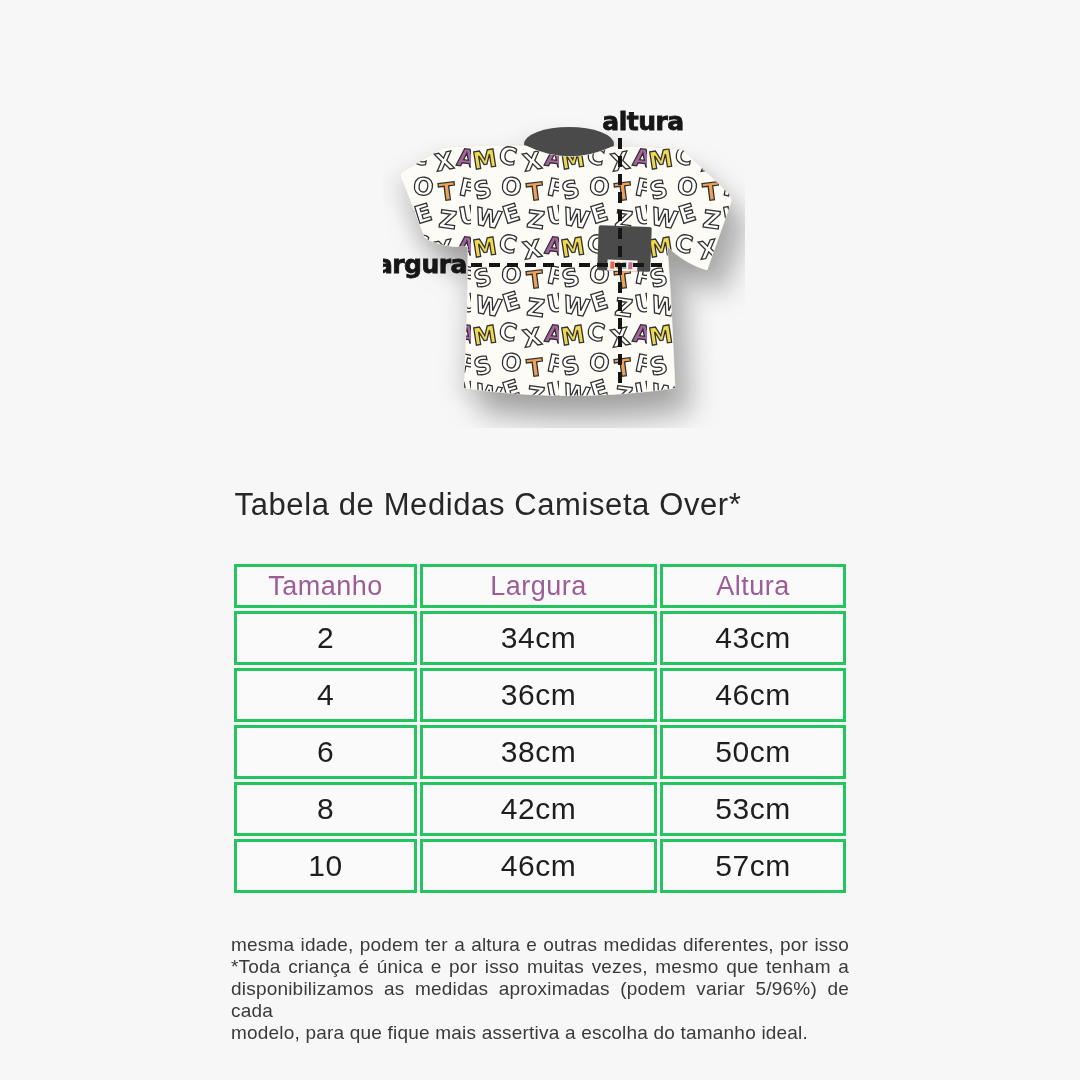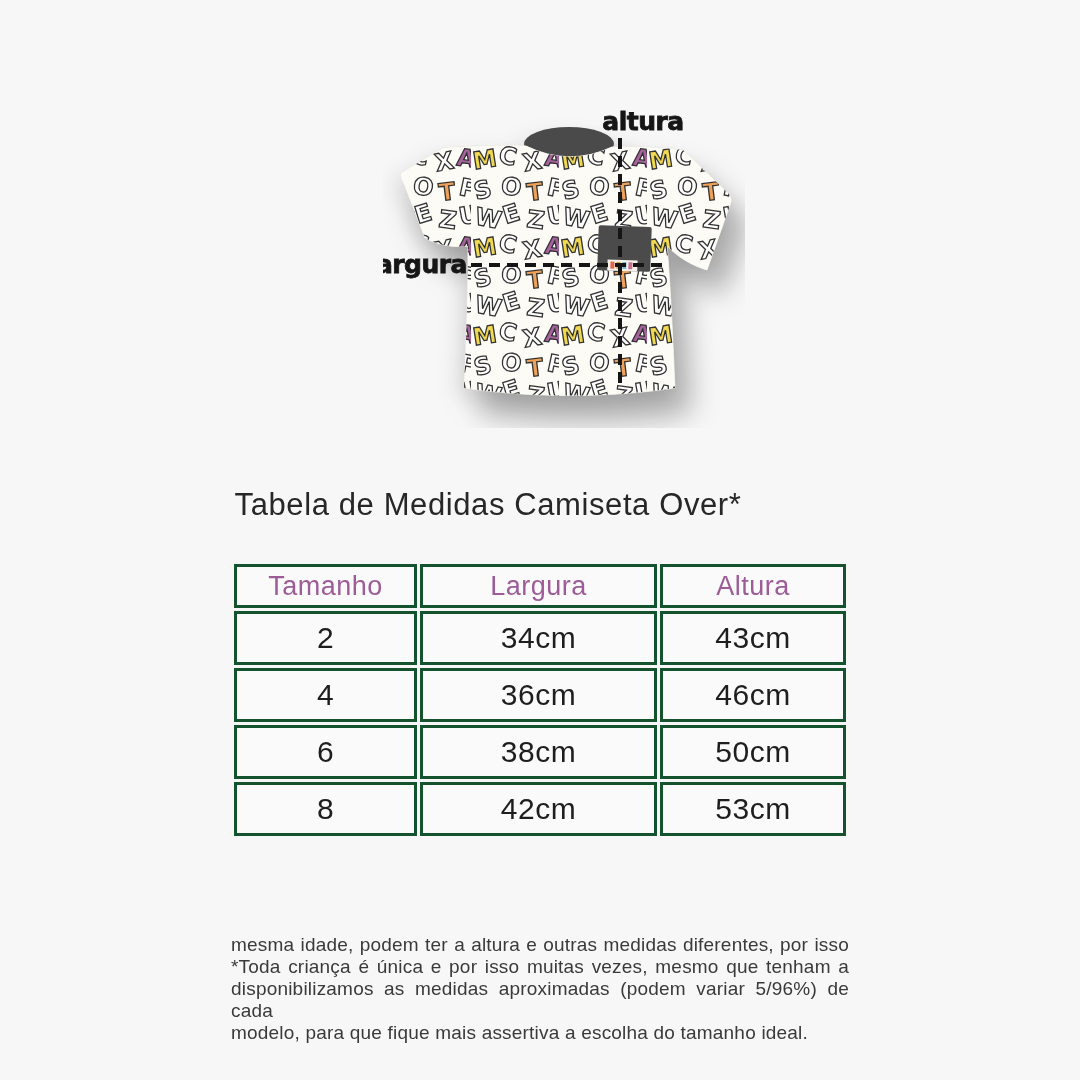--- a/index.html
+++ b/index.html
@@ -31,21 +31,21 @@
   .page-title{
     position:absolute;top:487px;left:0;width:976px;
     text-align:center;font-size:31px;letter-spacing:0.6px;color:#272727;
   }
   
   .size-table{
     position:absolute;left:231px;top:561px;width:618px;
     border-collapse:separate;border-spacing:3px;table-layout:fixed;
   }
   .size-table th,.size-table td{
-    box-sizing:border-box;border:3px solid #14532d;background:#fafafa;
+    box-sizing:border-box;border:3px solid #22c55e;background:#fafafa;
     text-align:center;vertical-align:middle;padding:0;
   }
   .size-table th{height:44px;font-weight:normal;font-size:27px;color:#9d5c98;letter-spacing:0.5px;}
   .size-table td{height:54px;font-size:30px;color:#1e1e1e;letter-spacing:0.5px;}
   
   .footnote{
     position:absolute;left:231px;top:934px;width:618px;
     font-size:19px;line-height:22px;color:#3a3a3a;letter-spacing:0.2px;
   }
   .footnote-line{text-align:justify;text-align-last:justify;}
@@ -152,20 +152,25 @@
     <tr>
       <td>6</td>
       <td>38cm</td>
       <td>50cm</td>
     </tr>
     <tr>
       <td>8</td>
       <td>42cm</td>
       <td>53cm</td>
     </tr>
+    <tr>
+      <td>10</td>
+      <td>46cm</td>
+      <td>57cm</td>
+    </tr>
   </tbody>
 </table>
 
 <div class="footnote">
   <div class="footnote-line">mesma idade, podem ter a altura e outras medidas diferentes, por isso</div>
   <div class="footnote-line">*Toda criança é única e por isso muitas vezes, mesmo que tenham a</div>
   <div class="footnote-line">disponibilizamos as medidas aproximadas (podem variar 5/96%) de cada</div>
   <div class="footnote-line last">modelo, para que fique mais assertiva a escolha do tamanho ideal.</div>
 </div>
 

